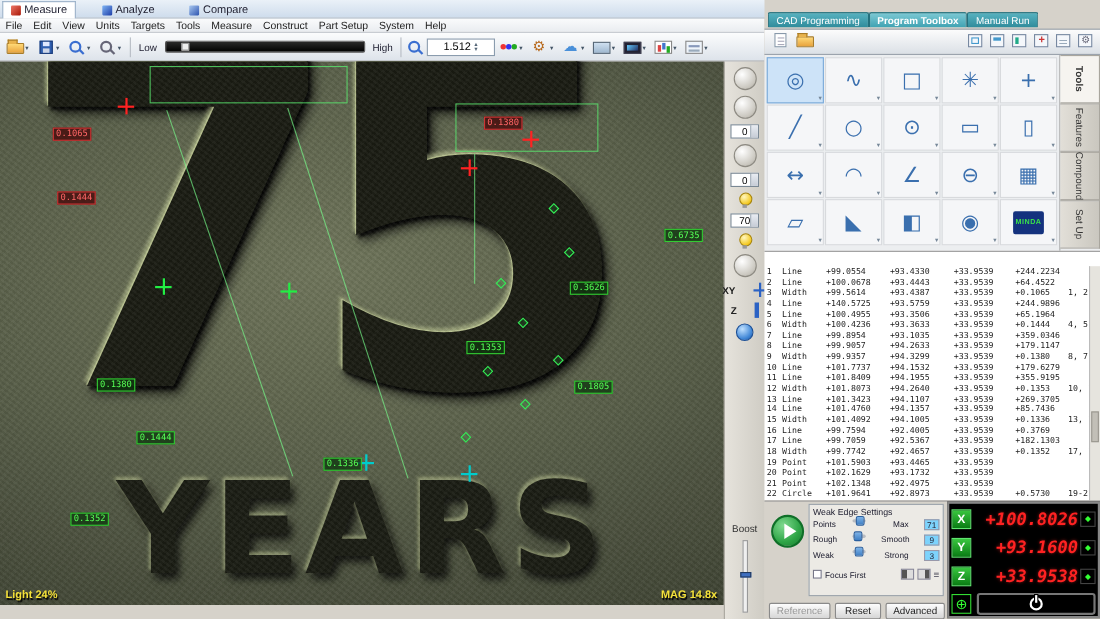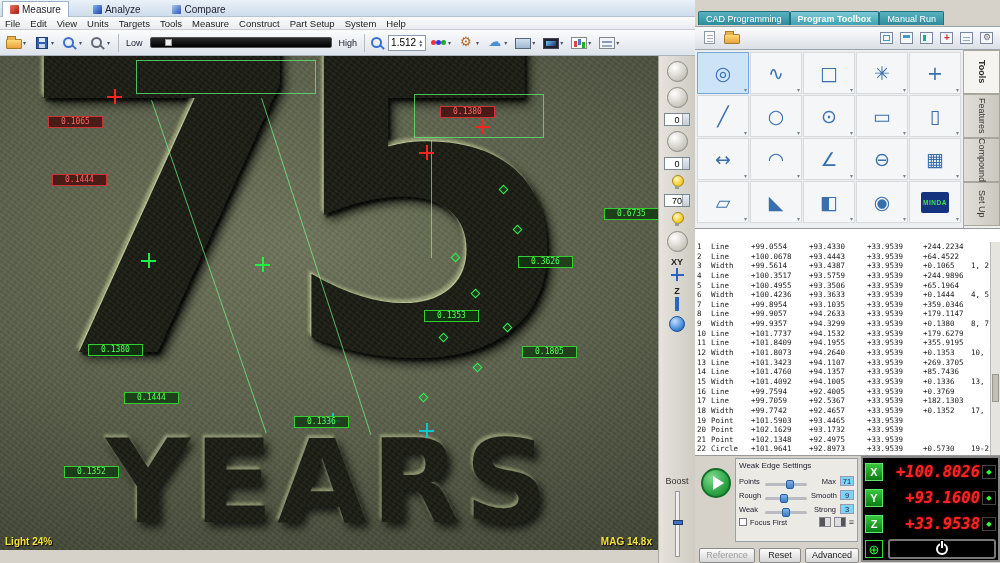--- a/index.html
+++ b/index.html
@@ -22,21 +22,21 @@
   .mi{padding:0 5px;cursor:default}
 
   
   #maintoolbar{position:absolute;left:0;top:30px;width:695px;height:26px;background:linear-gradient(#fbfcfd,#dde3ea);border-bottom:1px solid #aeb4bc;display:flex;align-items:center;padding:0 3px;font-size:9px;gap:2px}
   .tbtn{display:flex;align-items:center;gap:1px;padding:1px 2px;border:1px solid transparent;border-radius:2px}
   .dd{font-size:6px;color:#456}
   .sep{width:1px;height:18px;background:#b6bcc4;margin:0 3px;flex:0 0 auto}
   .lab{color:#223;padding:0 2px}
   .hslider{width:182px;height:11px;background:linear-gradient(#2a2a2a,#000);border:1px solid #555;border-radius:2px;position:relative;margin:0 3px;flex:0 0 auto}
   .hthumb{position:absolute;left:14px;top:1px;width:7px;height:7px;background:#eee;border:1px solid #999}
-  .magbox{display:flex;align-items:center;border:1px solid #8a9cae;background:#fff;height:16px;padding:0 2px;font-size:10px;min-width:38px;justify-content:flex-end;gap:2px}
+  .magbox{display:flex;align-items:center;border:1px solid #8a9cae;background:#fff;height:16px;padding:0 14px;font-size:10px;min-width:38px;justify-content:flex-end;gap:2px}
   .spincol{display:flex;flex-direction:column;font-size:5px;color:#567;line-height:4px}
 
   
   .ic{display:inline-block;width:16px;height:14px;position:relative;flex:0 0 auto}
   .ic[data-kind="folder"]{background:linear-gradient(#ffd977,#e8a33d);border:1px solid #a97c28;border-radius:1px;height:10px;margin-top:3px}
   .ic[data-kind="folder"]::before{content:"";position:absolute;top:-4px;left:0;width:7px;height:3px;background:#e8b34d;border:1px solid #a97c28;border-bottom:none}
   .ic[data-kind="disk"]{background:#2f5fb0;border:1px solid #1c3c78;height:12px;width:12px;margin:1px 2px}
   .ic[data-kind="disk"]::before{content:"";position:absolute;left:2px;top:0;right:2px;height:4px;background:#dfe8ff}
   .ic[data-kind="disk"]::after{content:"";position:absolute;left:2px;bottom:0;right:2px;height:4px;background:#cdd6e8}
   .ic[data-kind="mag-blue"]::before,.ic[data-kind="mag-grey"]::before,.ic[data-kind="mag-plus"]::before{content:"";position:absolute;width:7px;height:7px;border:2px solid #3a6ed0;border-radius:50%;left:1px;top:1px}
@@ -65,41 +65,41 @@
 
   
   #stage{position:absolute;left:0;top:56px;width:658px;height:494px;overflow:hidden;background:radial-gradient(ellipse 130% 100% at 45% 38%,#6e745a 0%,#575d47 40%,#3f4434 72%,#23271c 100%)}
   #stage::after{content:"";position:absolute;inset:0;z-index:2;pointer-events:none;background:repeating-linear-gradient(37deg,rgba(255,255,255,.03) 0 2px,rgba(0,0,0,.035) 2px 4px),repeating-linear-gradient(127deg,rgba(255,255,255,.02) 0 3px,rgba(0,0,0,.02) 3px 6px)}
   .seventyfive{position:absolute;left:15px;top:-68px;z-index:1;font-family:"DejaVu Sans",sans-serif;font-weight:bold;font-size:430px;line-height:1;letter-spacing:-36px;color:#191b12;text-shadow:-3px -4px 3px rgba(205,215,160,.5),-1px -1px 1px rgba(225,235,175,.6),5px 6px 10px rgba(0,0,0,.8),2px 3px 3px rgba(0,0,0,.85)}
   .years{position:absolute;left:0;right:0;top:368px;z-index:1;text-align:center;font-family:"DejaVu Sans",sans-serif;font-weight:bold;font-size:116px;line-height:1;letter-spacing:4px;color:#1a1c13;text-shadow:-2px -3px 3px rgba(205,215,160,.5),4px 5px 8px rgba(0,0,0,.8)}
   .stage-note{position:absolute;bottom:3px;z-index:4;font-size:10px;font-weight:bold;color:#f5e23a;text-shadow:1px 1px 1px #000}
   #light-note{left:5px}
   #mag-note{right:6px}
   #overlays{position:absolute;inset:0;z-index:3}
-  .ov-label{position:absolute;font:8px/10px "DejaVu Sans Mono",monospace;padding:0 12px;border:1px solid}
+  .ov-label{position:absolute;font:8px/10px "DejaVu Sans Mono",monospace;padding:0 2px;border:1px solid}
   .ov-label.green{color:#5f5;border-color:#3c3;background:rgba(15,55,15,.78)}
   .ov-label.red{color:#f66;border-color:#c33;background:rgba(70,10,10,.8)}
   .ov-cross{position:absolute;width:15px;height:15px;margin:-7px 0 0 -7px}
   .ov-cross i{position:absolute;background:currentColor;display:block}
   .ov-cross .h{left:0;right:0;top:7px;height:2px}
   .ov-cross .v{top:0;bottom:0;left:7px;width:2px}
   .ov-cross.red{color:#f22}.ov-cross.green{color:#2e4}.ov-cross.teal{color:#0cc}
   .ov-diamond{position:absolute;width:7px;height:7px;border:1px solid #3e5;transform:rotate(45deg);background:rgba(40,220,80,.12)}
   .ov-rect{position:absolute;border:1px solid rgba(90,230,110,.8)}
   .ov-line{position:absolute;height:1px;background:rgba(120,255,140,.65);transform-origin:0 0}
 
   
   #sidestrip{position:absolute;left:658px;top:56px;width:37px;height:507px;background:linear-gradient(90deg,#e6e3dc,#cfccc4);border-left:1px solid #a9a69e;display:flex;flex-direction:column;align-items:center;padding:5px 0 4px;gap:5px}
   .circ{width:21px;height:21px;border-radius:50%;background:radial-gradient(circle at 35% 30%,#fff,#c9c6be 70%,#9a978f);border:1px solid #8d8a82;flex:0 0 auto}
   .spin{width:26px;height:13px;background:#fff;border:1px solid #7a8894;font-size:9px;display:flex;align-items:center;justify-content:center;position:relative;flex:0 0 auto}
   .spin .sparr{position:absolute;right:0;top:0;bottom:0;width:7px;background:linear-gradient(#e8ecf2,#c6ccd6);border-left:1px solid #9aa6b2}
   .bulb{width:12px;height:14px;position:relative;flex:0 0 auto}
   .bulb::before{content:"";position:absolute;left:1px;top:0;width:10px;height:10px;border-radius:50%;background:radial-gradient(circle at 35% 30%,#fff7c0,#f4c921 70%,#c89a10);border:1px solid #a8860e}
   .bulb::after{content:"";position:absolute;left:4px;bottom:0;width:4px;height:3px;background:#999}
-  .axctl{display:flex;flex-direction:column;align-items:center;gap:1px;flex:0 0 auto}
+  .axctl{display:flex;flex-direction:row;align-items:center;gap:16px;flex:0 0 auto}
   .axlab{font-size:9px;font-weight:bold;color:#222}
   .xyic{width:13px;height:13px;position:relative;display:block}
   .xyic::before{content:"";position:absolute;left:5.5px;top:0;width:2px;height:13px;background:#2b62c4}
   .xyic::after{content:"";position:absolute;top:5.5px;left:0;height:2px;width:13px;background:#2b62c4}
   .zic{width:4px;height:14px;background:#2b62c4;display:block}
   .globe{width:16px;height:16px;border-radius:50%;background:radial-gradient(circle at 35% 30%,#bfe0ff,#3f86d6 65%,#1c4f96);border:1px solid #1c4f96;flex:0 0 auto}
   .boost{margin-top:auto;font-size:9px;color:#333}
   .vslider{width:5px;height:66px;background:#efefef;border:1px solid #999;position:relative;margin-bottom:2px;flex:0 0 auto}
   .vthumb{position:absolute;left:-3px;top:28px;width:10px;height:5px;background:#3f6fc0;border:1px solid #223a60}
 
@@ -130,21 +130,21 @@
   .tc{white-space:nowrap;overflow:hidden}
   #vscroll{position:absolute;right:0;top:13px;width:10px;bottom:0;background:#e6e4de;border-left:1px solid #bbb}
   #vscroll i{position:absolute;left:1px;right:1px;top:62%;height:28px;background:#c2bfb7;border:1px solid #9a978f;display:block}
 
   
   #runner{position:absolute;left:0;top:455px;width:305px;height:108px;background:#d6d2ca;border-top:1px solid #999}
   #playbtn{position:absolute;left:6px;top:12px;width:30px;height:30px;border-radius:50%;background:radial-gradient(circle at 35% 30%,#7fd98f,#2ea546 60%,#187a2e);border:2px solid #0f6f28}
   #playbtn::before{content:"";position:absolute;left:10px;top:6px;border-style:solid;border-width:7px 0 7px 11px;border-color:transparent transparent transparent #fff}
   #weakbox{position:absolute;left:40px;top:2px;width:123px;height:84px;border:1px solid #98a0a8;background:#eceae5;font-size:7.5px;padding:2px 3px;color:#223}
   #wetitle{font-size:8px;margin-bottom:2px}
-  .werow{display:flex;align-items:flex-end;gap:4px;height:14px}
+  .werow{display:flex;align-items:flex-start;gap:14px;height:14px}
   .welab{width:22px}
   .wetrack{position:relative;flex:1;height:3px;background:#b8bcc2;border-radius:2px}
   .wethumb{position:absolute;top:-3px;width:8px;height:9px;background:linear-gradient(#7db3e8,#3f7fc4);border:1px solid #2a5f9e;border-radius:2px;margin-left:-4px;display:block}
   .werlab{width:25px;text-align:right}
   .weval{width:14px;border:1px solid #99a;background:#7dd3fc;text-align:center;height:10px;line-height:9px}
   #werow-bottom{display:flex;align-items:center;margin-top:3px;gap:3px}
   .cb{width:8px;height:8px;border:1px solid #778;background:#fff;flex:0 0 auto}
   .edge-ic{width:12px;height:10px;border:1px solid #889;background:linear-gradient(90deg,#555 0 45%,#ddd 45%);flex:0 0 auto}
   .edge-ic.rev{background:linear-gradient(90deg,#ddd 0 55%,#555 55%)}
   .mix-ic{font-size:9px;color:#445;line-height:10px}
@@ -482,21 +482,21 @@
           <span class="tc">Width</span>
           <span class="tc">+99.5614</span>
           <span class="tc">+93.4387</span>
           <span class="tc">+33.9539</span>
           <span class="tc">+0.1065</span>
           <span class="tc">1, 2</span>
         </div>
         <div class="trow">
           <span class="tc">4</span>
           <span class="tc">Line</span>
-          <span class="tc">+100.3517</span>
+          <span class="tc">+140.5725</span>
           <span class="tc">+93.5759</span>
           <span class="tc">+33.9539</span>
           <span class="tc">+244.9896</span>
           <span class="tc"></span>
         </div>
         <div class="trow">
           <span class="tc">5</span>
           <span class="tc">Line</span>
           <span class="tc">+100.4955</span>
           <span class="tc">+93.3506</span>

